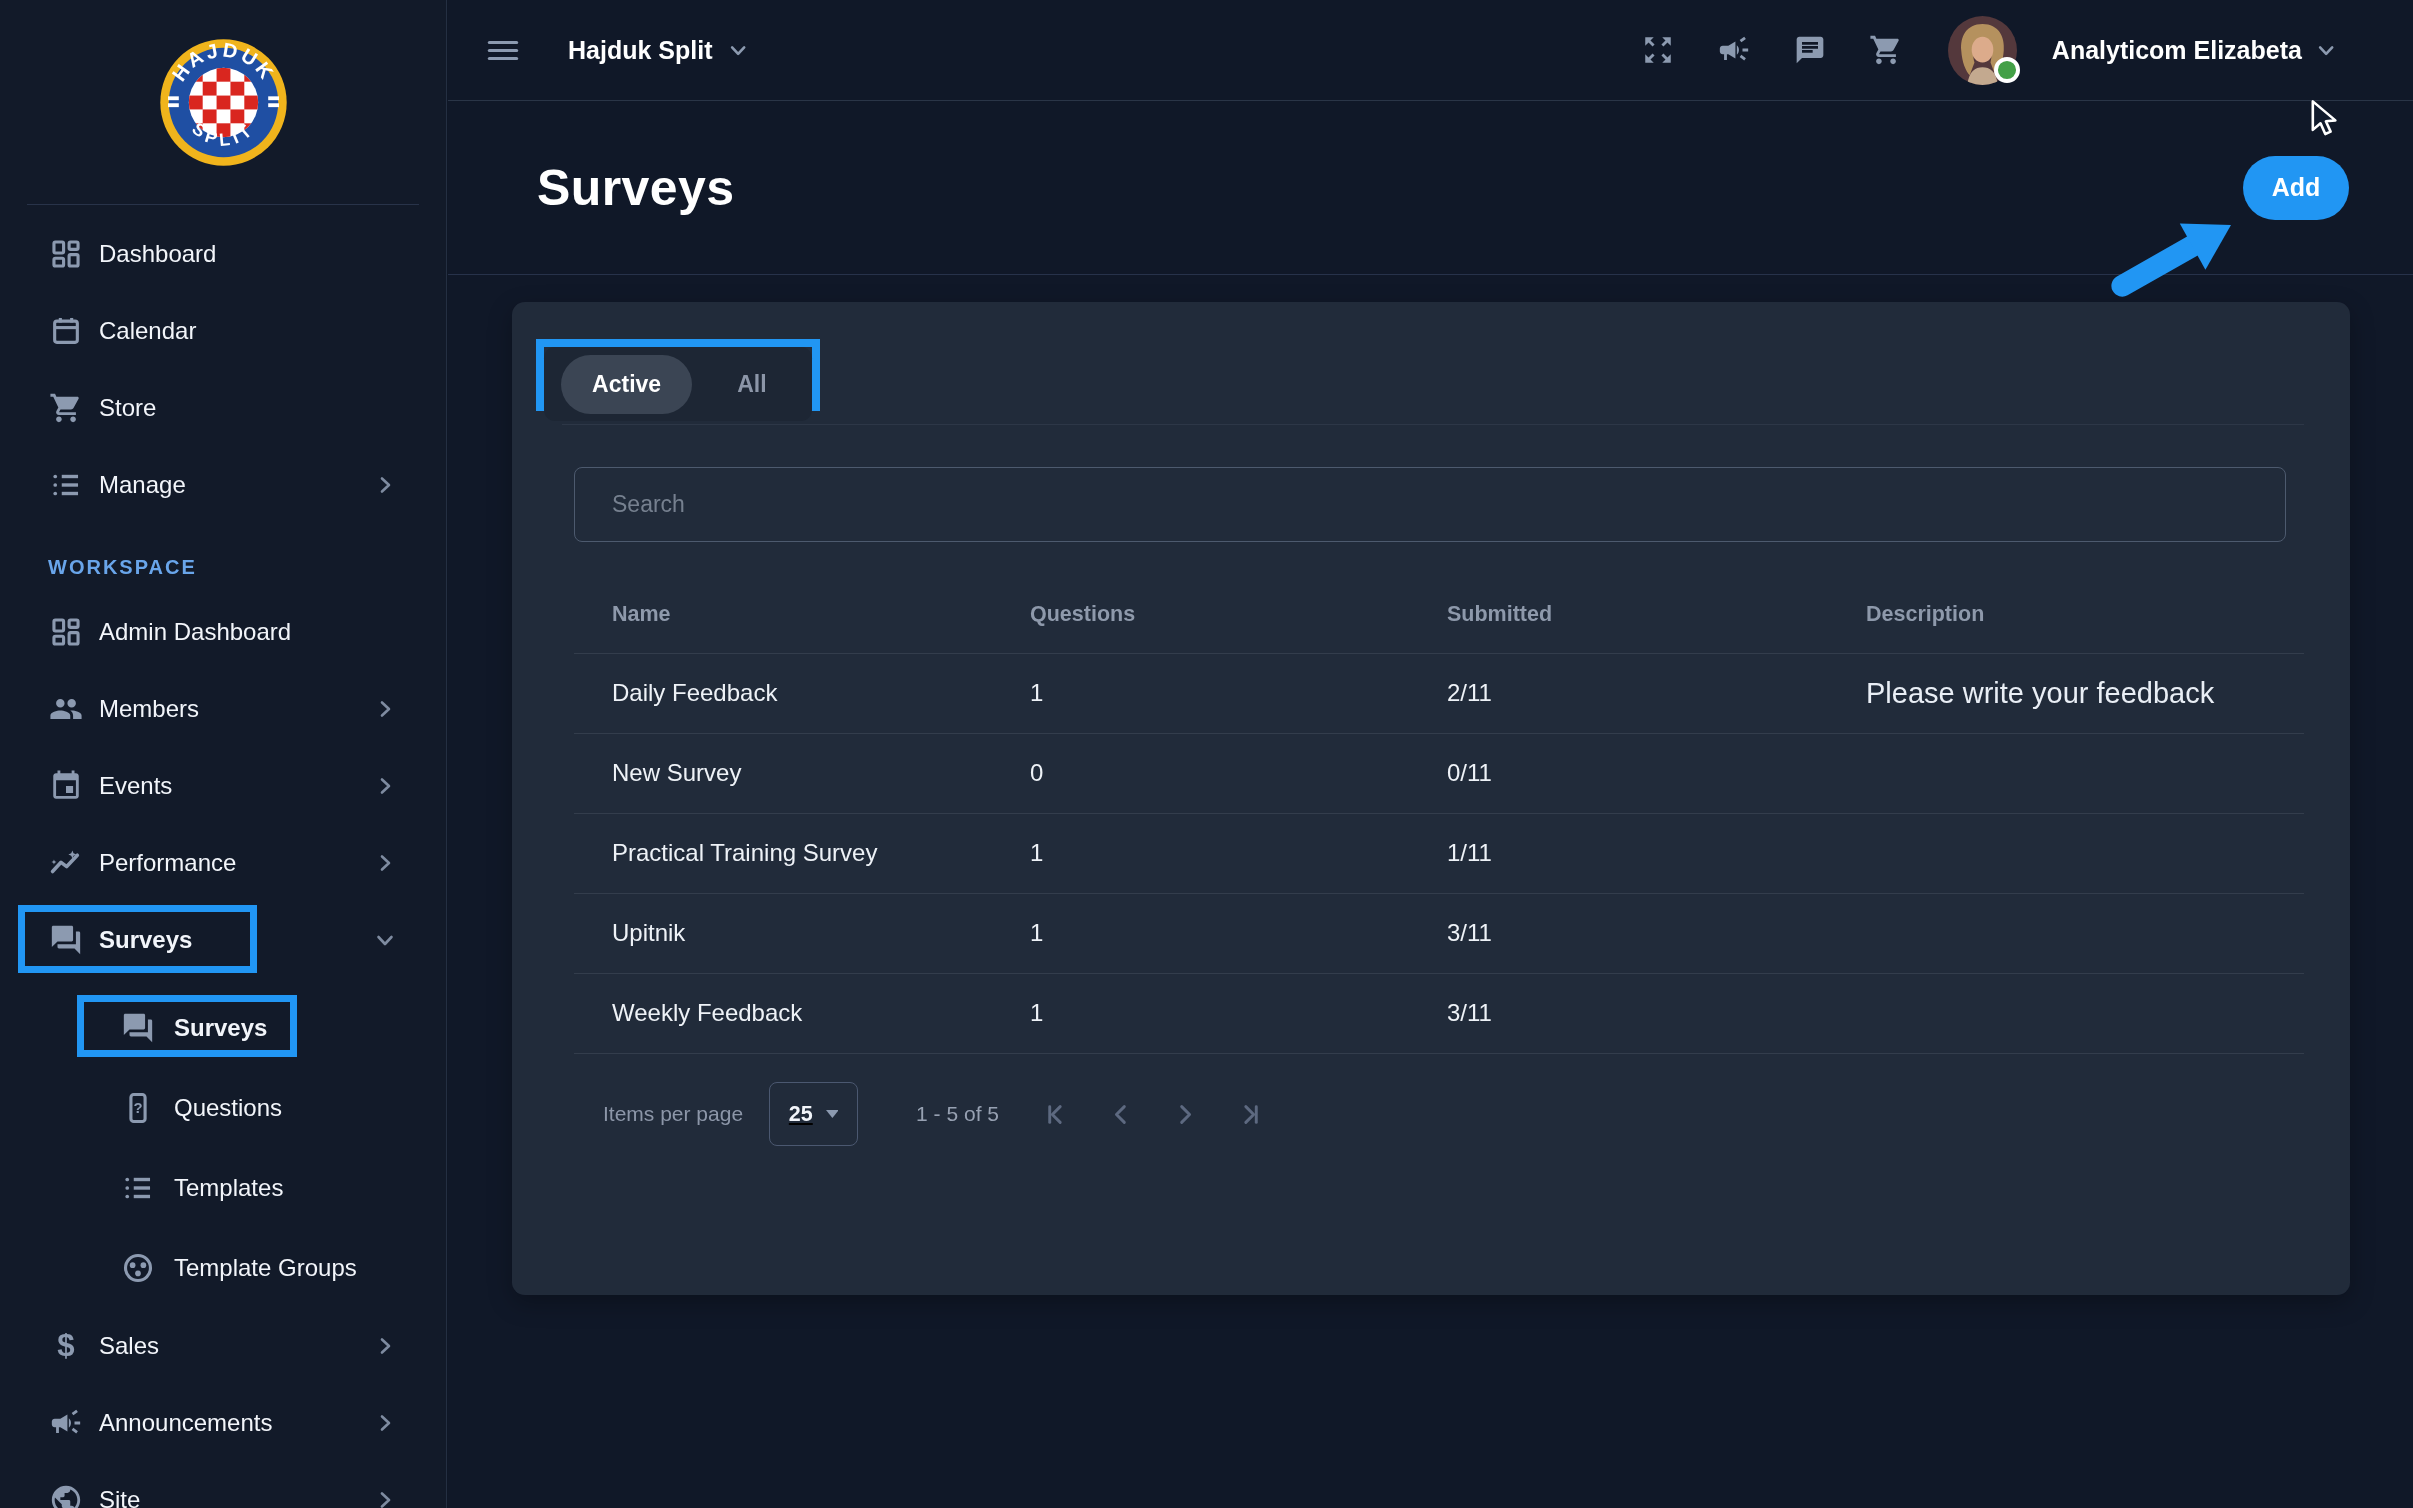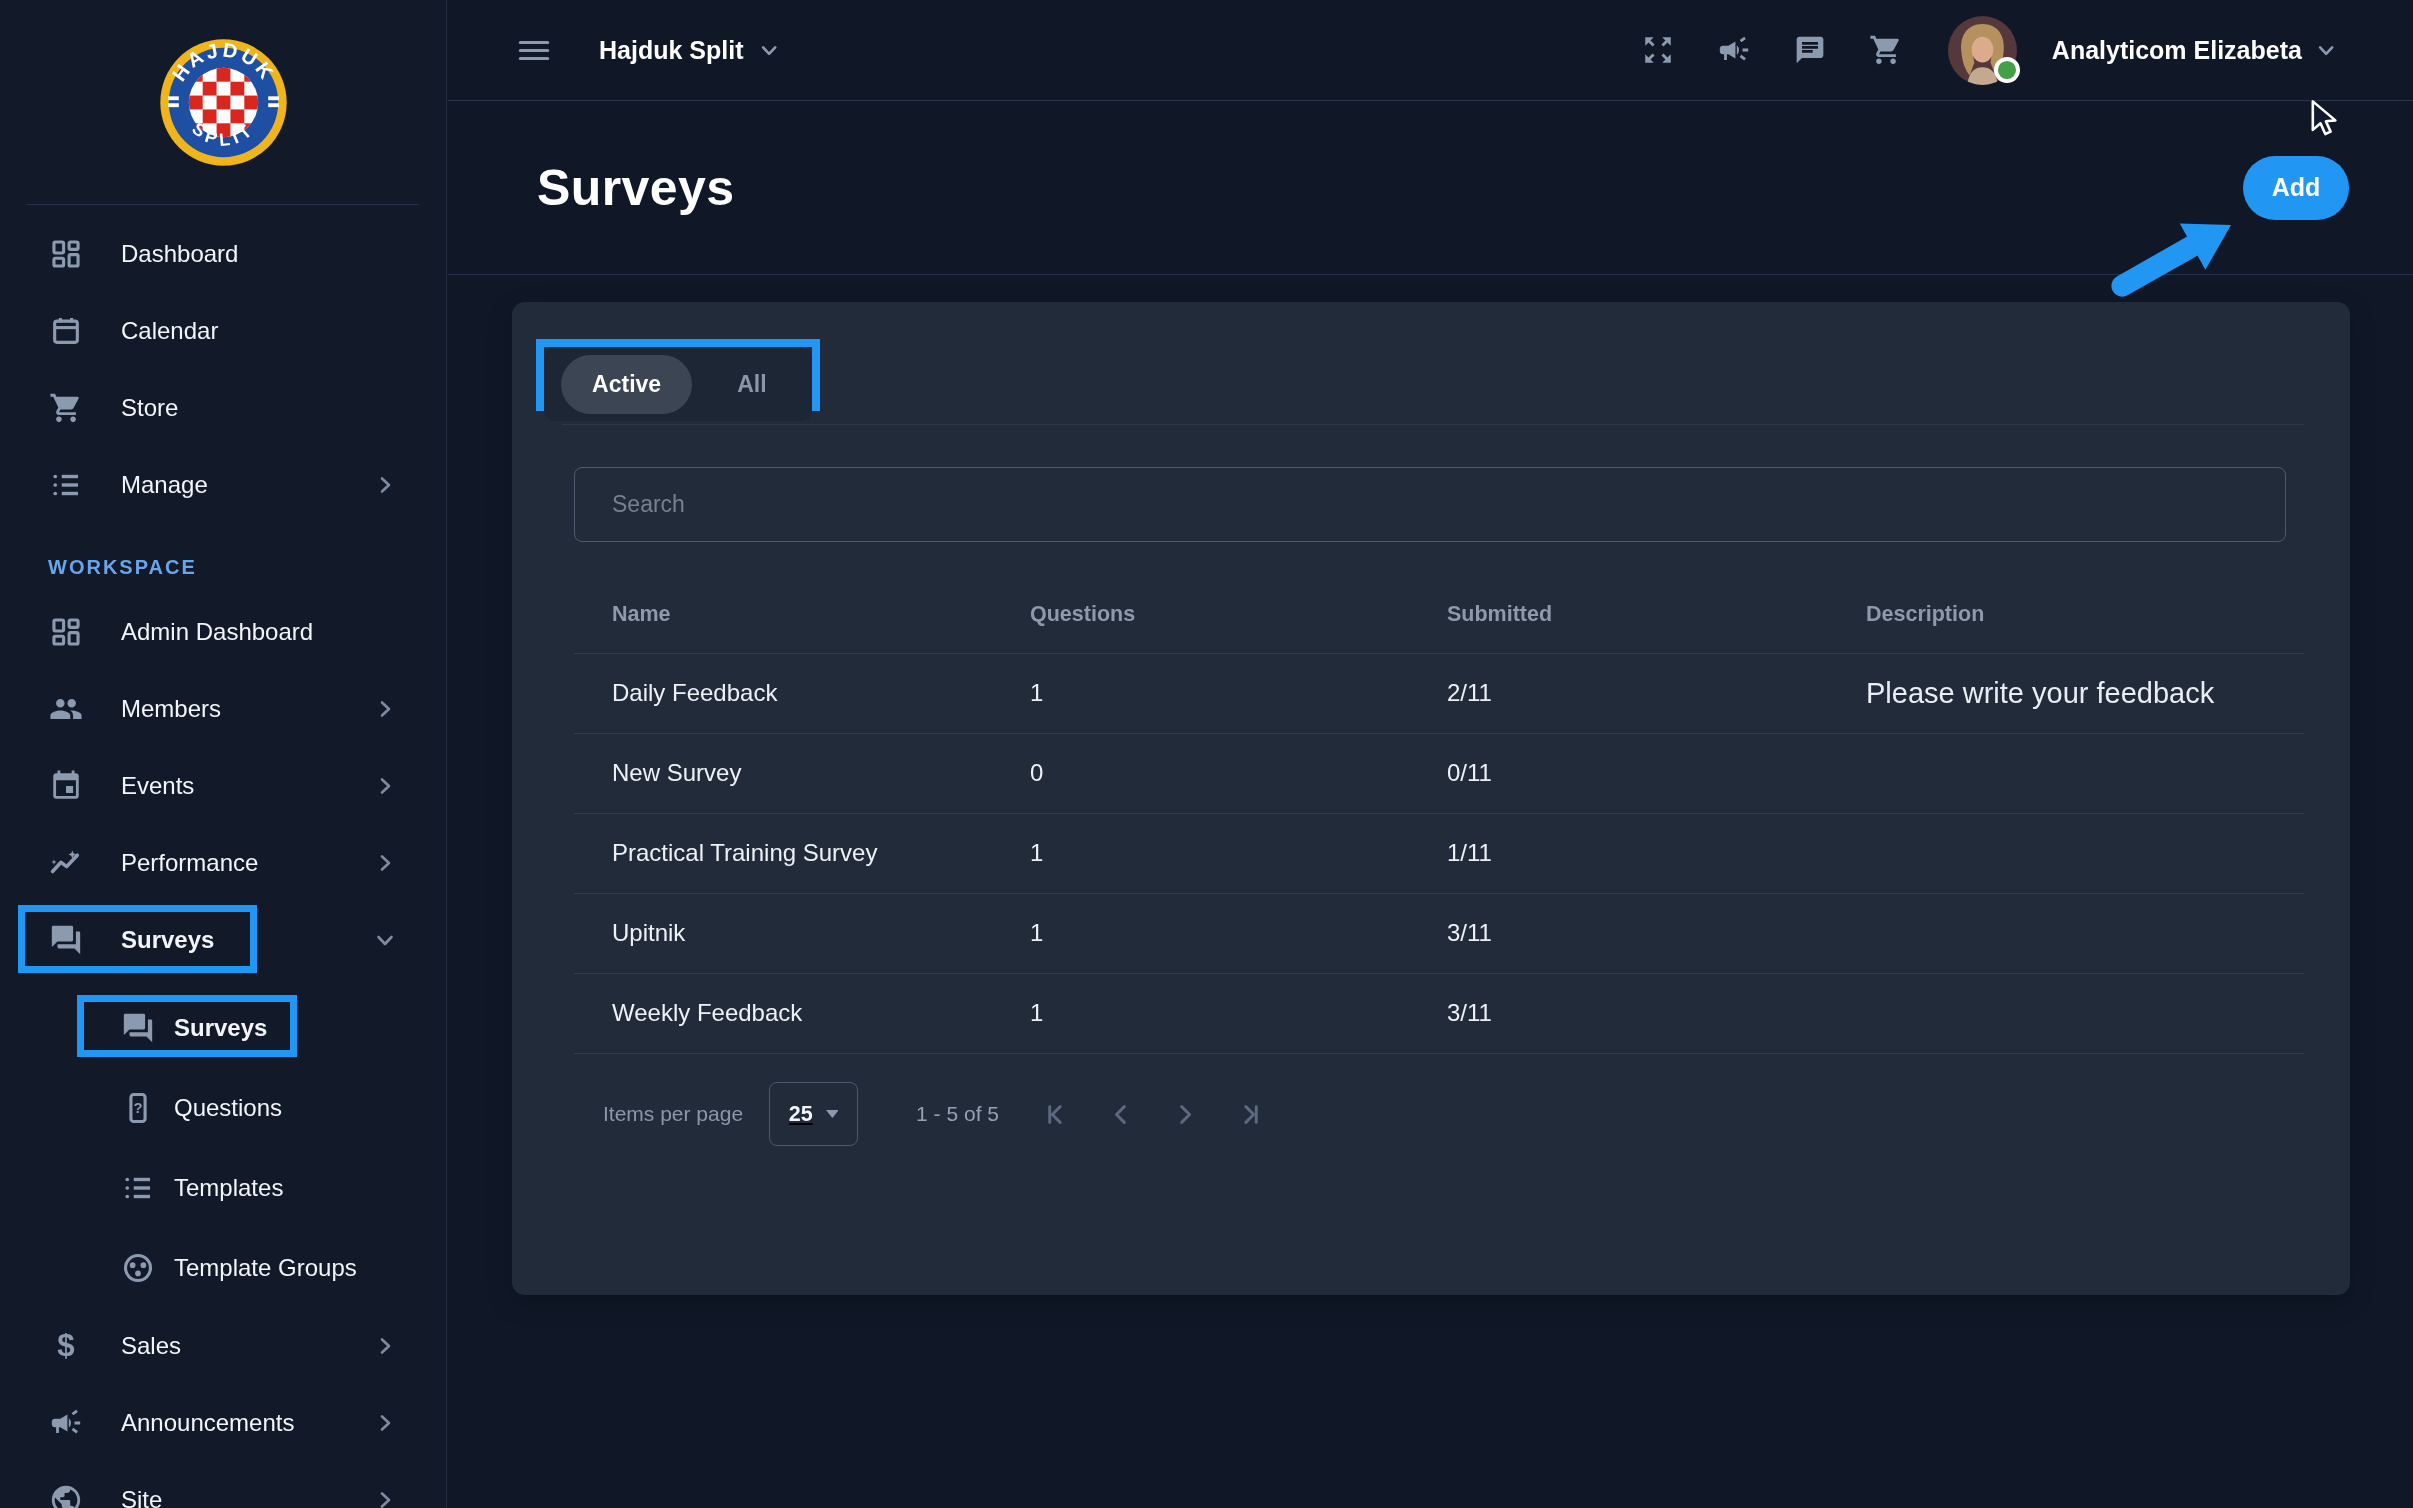--- a/index.html
+++ b/index.html
@@ -14,40 +14,40 @@
     background:#121a29;border-right:0.8px solid #242f42;box-sizing:border-box;
   }
   .sidebar-logo{height:205px;position:relative;display:flex;align-items:center;justify-content:center;}
   .sidebar-logo::after{content:'';position:absolute;bottom:0;left:27px;right:27px;height:0.8px;background:#283349;}
   .nav{padding-top:10.4px;}
   .nav-item{
     height:77px;display:flex;align-items:center;padding-left:48px;
     position:relative;color:#f2f5fa;font-size:24px;font-weight:500;cursor:pointer;
   }
   .nav-item .nico{width:35px;height:35px;color:#8c9ab0;display:flex;align-items:center;justify-content:center;flex:none;}
-  .nav-item .nlabel{margin-left:38px;white-space:nowrap;}
+  .nav-item .nlabel{margin-left:16px;white-space:nowrap;}
   .nav-item .chev{position:absolute;right:49px;color:#7e8ba0;display:flex;}
   .nav-item.bold .nlabel{font-weight:700;}
   .section-label{
     margin-top:19px;height:51px;display:flex;align-items:center;padding-left:48px;
     color:#69a5ea;font-size:20px;font-weight:700;letter-spacing:2px;
   }
   .subnav{margin-top:9.6px;}
   .sub-item{
     height:80px;display:flex;align-items:center;padding-left:120px;
     color:#f2f5fa;font-size:24px;font-weight:500;cursor:pointer;
   }
   .sub-item .nico{width:35px;height:35px;color:#8c9ab0;display:flex;align-items:center;justify-content:center;flex:none;}
   .sub-item .nlabel{margin-left:19px;white-space:nowrap;}
   .sub-item.bold .nlabel{font-weight:700;}
   
   .topbar{
     position:absolute;left:448px;top:0;width:1966px;height:101px;box-sizing:border-box;
     background:#101828;border-bottom:0.8px solid #2a3547;
-    display:flex;align-items:center;padding:0 77px 0 70px;
+    display:flex;align-items:center;padding:0 77px 0 39px;
   }
   .hamburger{display:flex;color:#8c9ab0;cursor:pointer;}
   .club{display:flex;align-items:center;margin-left:49px;cursor:pointer;}
   .club-name{color:#ffffff;font-size:25px;font-weight:700;}
   .club .chev{margin-left:14.4px;color:#8c9ab0;display:flex;}
   .topbar-right{margin-left:auto;display:flex;align-items:center;}
   .tb-icon{width:34px;height:34px;color:#8c9ab0;display:flex;align-items:center;justify-content:center;cursor:pointer;margin-left:42px;}
   .avatar-wrap{position:relative;width:69px;height:69px;margin-left:45px;cursor:pointer;flex:none;}
   .user{display:flex;align-items:center;margin-left:35px;cursor:pointer;}
   .user-name{color:#ffffff;font-size:25px;font-weight:600;white-space:nowrap;}

